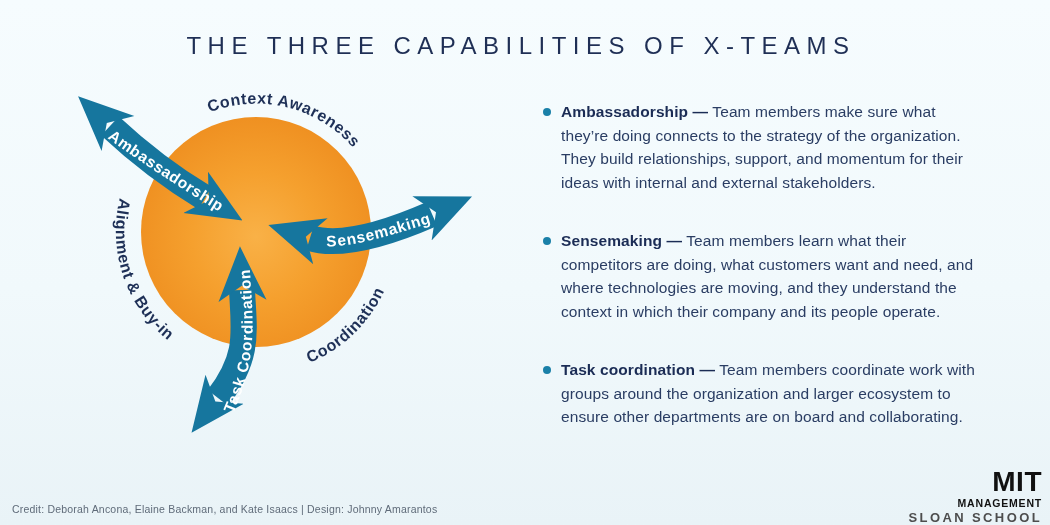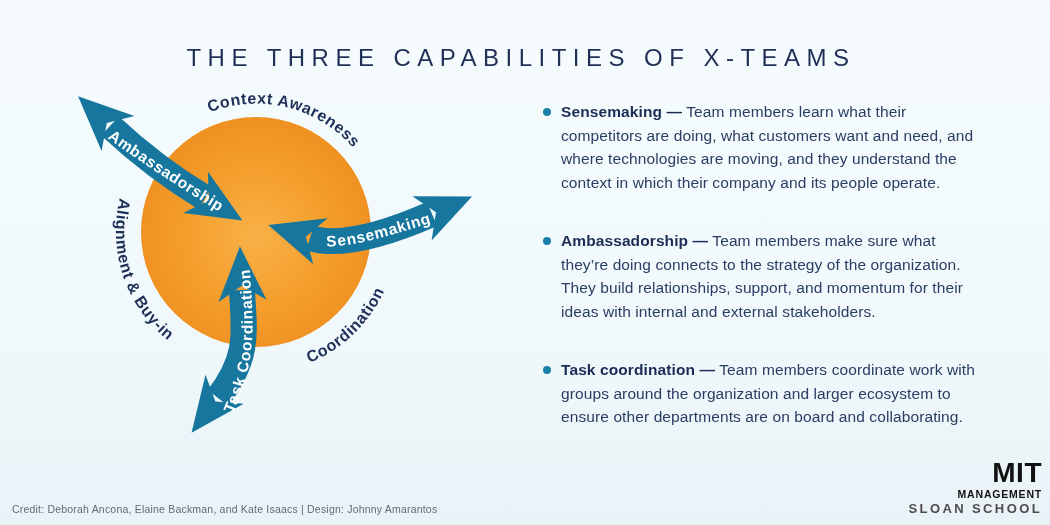--- a/index.html
+++ b/index.html
@@ -10,21 +10,21 @@
     font-family:"Liberation Sans",sans-serif;
     overflow:hidden;
     color:#2a3d63;
   }
   .title{
     position:absolute;top:28px;left:0;right:8px;
     text-align:center;
     font-size:24px;font-weight:400;
     letter-spacing:0.27em;
     color:#1f2f55;
-    margin:16px;
+    margin:4px;
   }
   .diagram{position:absolute;left:0;top:0;}
   .ring-label{font-size:16px;font-weight:bold;letter-spacing:0.6px;fill:#1e3057;}
   .arrow-label{font-size:15.5px;font-weight:bold;letter-spacing:0.6px;fill:#ffffff;}
   .bullets{
     position:absolute;left:543px;top:100px;width:434px;
   }
   .bullet-item{display:flex;margin-bottom:35px;}
   .bullet-dot{
     flex:0 0 auto;
@@ -34,21 +34,21 @@
   }
   .bullet-text{
     font-size:15.5px;line-height:23.5px;letter-spacing:0.1px;color:#2a3d63;
   }
   .bullet-text b{color:#1b2c55;}
   .credit{
     position:absolute;left:12px;bottom:10px;
     font-size:10.5px;color:#5f6b79;letter-spacing:0.2px;
   }
   .logo{
-    position:absolute;right:8px;bottom:10px;
+    position:absolute;right:8px;bottom:1px;
     text-align:right;color:#111111;line-height:1;
   }
   .logo-mit{font-size:28px;font-weight:bold;letter-spacing:0.5px;}
   .logo-mgmt{font-size:10.5px;font-weight:bold;letter-spacing:0.8px;margin-top:2px;}
   .logo-sloan{font-size:13px;font-weight:bold;color:#4d4d4d;letter-spacing:2.4px;margin-top:3px;}
 </style>
 </head>
 <body>
 
 <div class="canvas">
@@ -99,26 +99,26 @@
     </text>
     <text class="arrow-label" dominant-baseline="central">
       <textPath href="#tpTask" startOffset="50%" text-anchor="middle">Task Coordination</textPath>
     </text>
   </svg>
 
   <div class="bullets">
 
     <div class="bullet-item">
       <span class="bullet-dot"></span>
-      <span class="bullet-text"><b>Sensemaking</b> <b>—</b> <span>Team members learn what their competitors are doing, what customers want and need, and where technologies are moving, and they understand the context in which their company and its people operate.</span></span>
+      <span class="bullet-text"><b>Ambassadorship</b> <b>—</b> <span>Team members make sure what they’re doing connects to the strategy of the organization. They build relationships, support, and momentum for their ideas with internal and external stakeholders.</span></span>
     </div>
 
     <div class="bullet-item">
       <span class="bullet-dot"></span>
-      <span class="bullet-text"><b>Ambassadorship</b> <b>—</b> <span>Team members make sure what they’re doing connects to the strategy of the organization. They build relationships, support, and momentum for their ideas with internal and external stakeholders.</span></span>
+      <span class="bullet-text"><b>Sensemaking</b> <b>—</b> <span>Team members learn what their competitors are doing, what customers want and need, and where technologies are moving, and they understand the context in which their company and its people operate.</span></span>
     </div>
 
     <div class="bullet-item">
       <span class="bullet-dot"></span>
       <span class="bullet-text"><b>Task coordination</b> <b>—</b> <span>Team members coordinate work with groups around the organization and larger ecosystem to ensure other departments are on board and collaborating.</span></span>
     </div>
 
   </div>
 
   <div class="credit">Credit: Deborah Ancona, Elaine Backman, and Kate Isaacs | Design: Johnny Amarantos</div>

